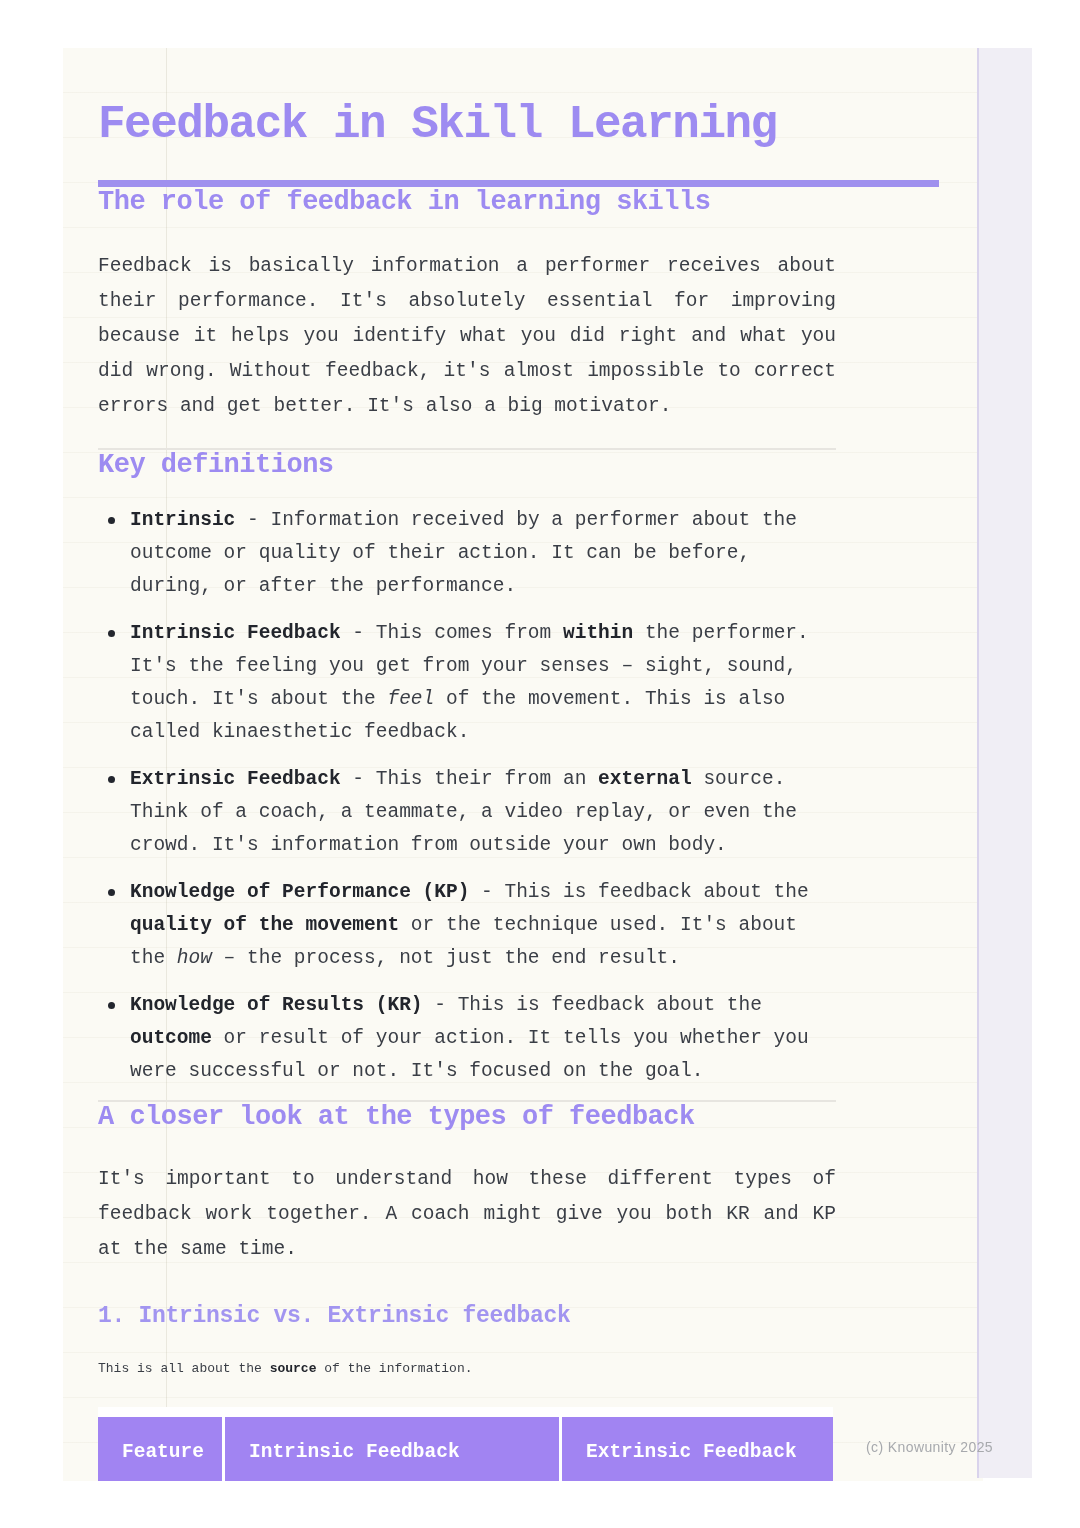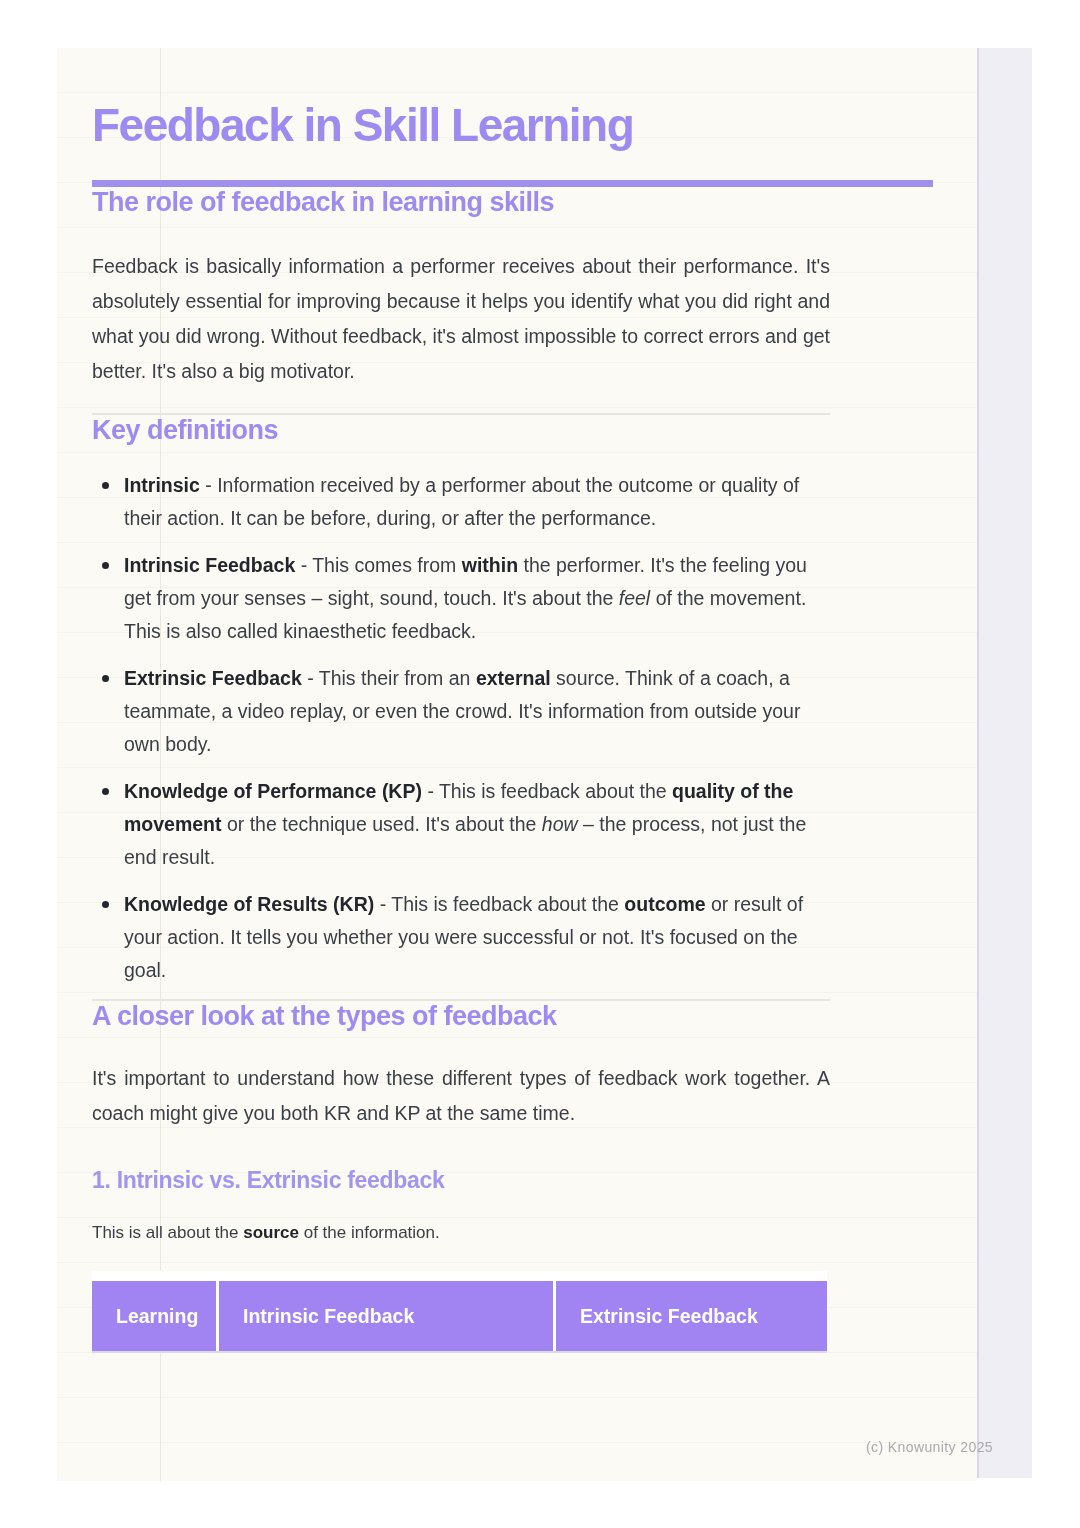--- a/index.html
+++ b/index.html
@@ -2,26 +2,27 @@
 <html><head>
 <meta charset="utf-8">
 <style>
   html,body{margin:0;padding:0;}
   body{
     width:1080px;height:1528px;position:relative;overflow:hidden;
     background:#ffffff;
     font-family:"Liberation Sans", sans-serif;
   }
   .paper{
-    position:absolute;left:57px;top:48px;width:920px;height:1433px;
+    position:absolute;left:63px;top:48px;width:920px;height:1433px;
     background:#fbfaf4;
     background-image:repeating-linear-gradient(to bottom,
       transparent 0px, transparent 44px,
       rgba(160,150,115,0.07) 44px, rgba(160,150,115,0.07) 45px);
     overflow:hidden;
+    font-family:Liberation Mono, monospace;
   }
   .paper::before{
     content:'';position:absolute;left:103px;top:0;width:1px;height:100%;
     background:rgba(150,140,110,0.16);
   }
   .side-strip{
     position:absolute;left:977px;top:48px;width:55px;height:1430px;
     background:#f0eef5;border-left:2px solid #d9d3ec;box-sizing:border-box;
   }
   .content{width:738px;margin-left:35px;position:relative;}
@@ -51,21 +52,21 @@
   .dot{
     position:absolute;left:10px;top:13px;width:7px;height:7px;
     border-radius:50%;background:#23262e;
   }
   .b{font-weight:bold;color:#22252c;}
   .i{font-style:italic;}
   h3.sub{
     margin:36px 0 0 0;font-size:23px;line-height:26px;font-weight:bold;
     color:#a295f0;letter-spacing:-0.3px;
   }
-  p.single{margin:28px 0 0 0;font-size:17px;line-height:24px;color:#3a3e46;}
+  p.single{margin:28px 0 0 0;font-size:13px;line-height:24px;color:#3a3e46;}
   .table-wrap{
     margin-top:26px;width:735px;background:#ffffff;padding-top:10px;
     box-shadow:0 2px 0 #dcd8ee;
   }
   .thead{display:flex;column-gap:3px;}
   .th{
     height:70px;line-height:70px;background:#a184f2;color:#ffffff;
     font-weight:bold;font-size:19.5px;padding-left:24px;box-sizing:border-box;
     white-space:nowrap;overflow:hidden;
   }
@@ -119,21 +120,21 @@
     <div class="divider d2"></div>
 
     <h2 class="sec mt-h2b">A closer look at the types of feedback</h2>
     <p class="body" style="margin-top:30px">It's important to understand how these different types of feedback work together. A coach might give you both KR and KP at the same time.</p>
 
     <h3 class="sub">1. Intrinsic vs. Extrinsic feedback</h3>
     <p class="single"><span>This is all about the </span><span class="b">source</span><span> of the information.</span></p>
 
     <div class="table-wrap">
       <div class="thead">
-        <div class="th c0">Learning</div>
+        <div class="th c0">Feature</div>
         <div class="th c1">Intrinsic Feedback</div>
         <div class="th c2">Extrinsic Feedback</div>
       </div>
     </div>
 
   </div>
 </div>
 
 <div class="side-strip"></div>
 <div class="watermark">(c) Knowunity 2025</div>

